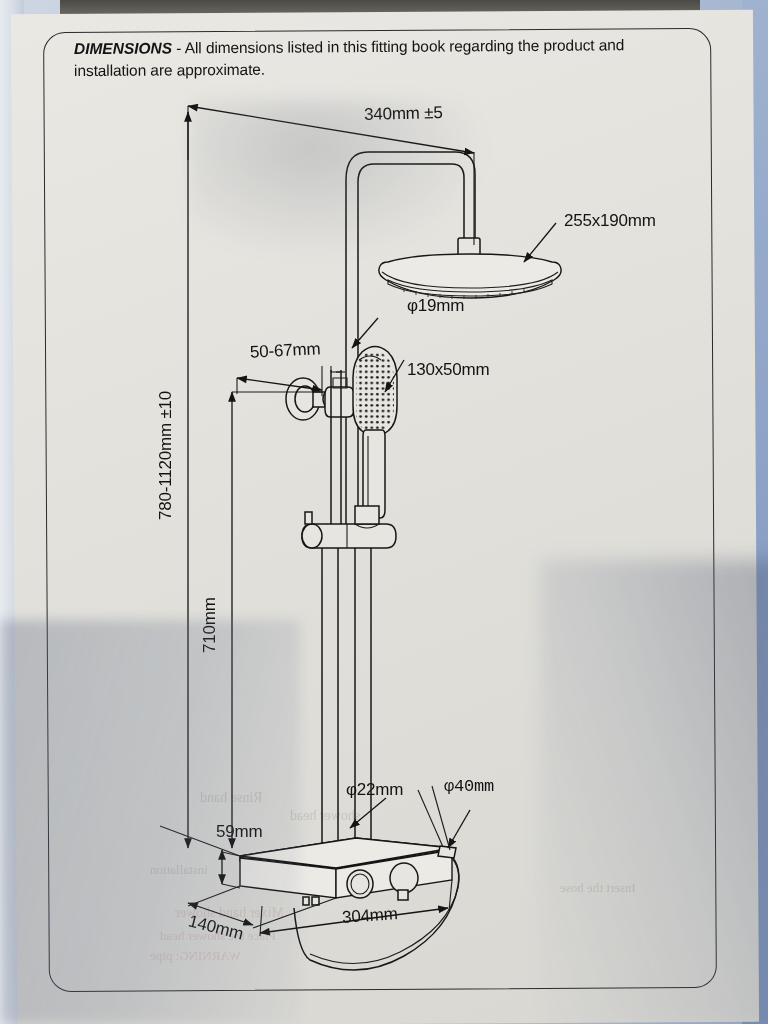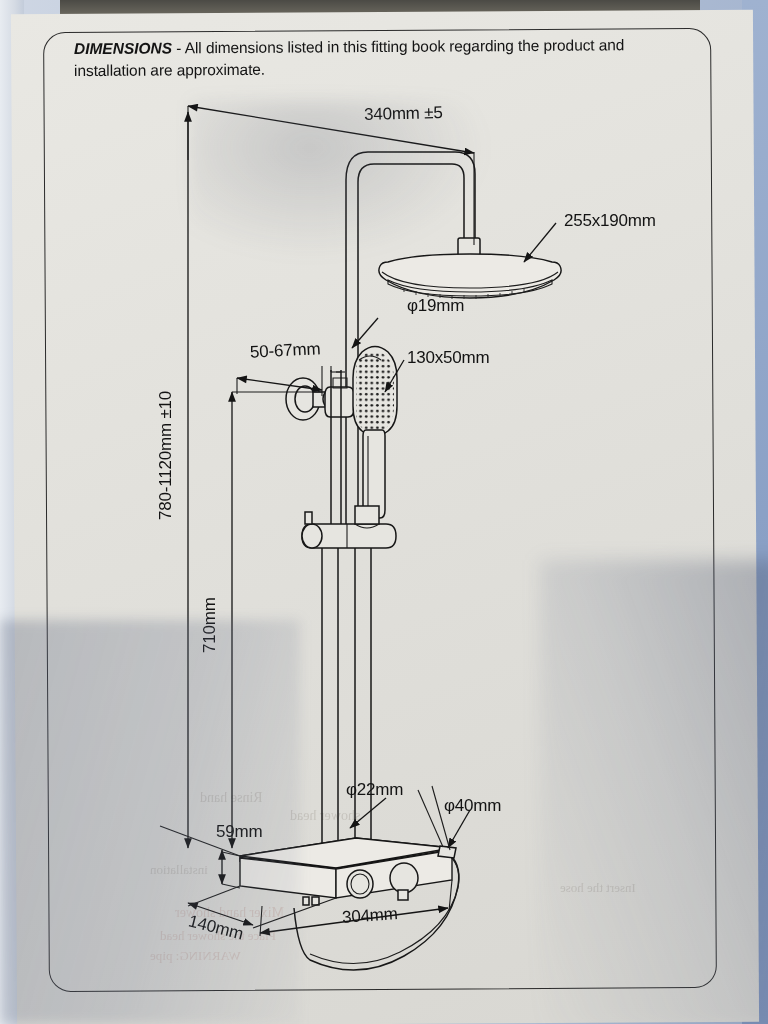--- a/index.html
+++ b/index.html
@@ -330,29 +330,29 @@
   </svg>
 
   <div class="dimlabel" style="left:364px; top:104px; transform:rotate(-1.5deg);">340mm ±5</div>
 
   <div class="dimlabel" style="left:564px; top:211px;text-align:center;">255x190mm</div>
 
   <div class="dimlabel" style="left:360px; top:296px;margin-left:47px;">φ19mm</div>
 
   <div class="dimlabel" style="left:250px; top:341px; transform:rotate(-3deg);">50-67mm</div>
 
-  <div class="dimlabel" style="left:407px; top:348px;">130x50mm</div>
+  <div class="dimlabel" style="left:407px; top:360px;">130x50mm</div>
 
   <div class="dimlabel rot90" style="left:176px; top:500px;">780-1120mm ±10</div>
 
   <div class="dimlabel rot90" style="left:220px; top:633px;">710mm</div>
 
   <div class="dimlabel" style="left:346px; top:780px;">φ22mm</div>
 
-  <div class="dimlabel" style="left:444px; top:796px;">φ40mm</div>
+  <div class="dimlabel" style="left:444px; top:777px;font-family:Liberation Mono, monospace;">φ40mm</div>
 
   <div class="dimlabel" style="left:216px; top:822px;">59mm</div>
 
   <div class="dimlabel" style="left:188px; top:918px; transform:rotate(14deg);">140mm</div>
 
   <div class="dimlabel" style="left:342px; top:906px; transform:rotate(-4deg);">304mm</div>
 
   <div class="paper-shadow-top"></div>
   <div class="paper-shadow-lower-left"></div>
   <div class="paper-shadow-right"></div>

